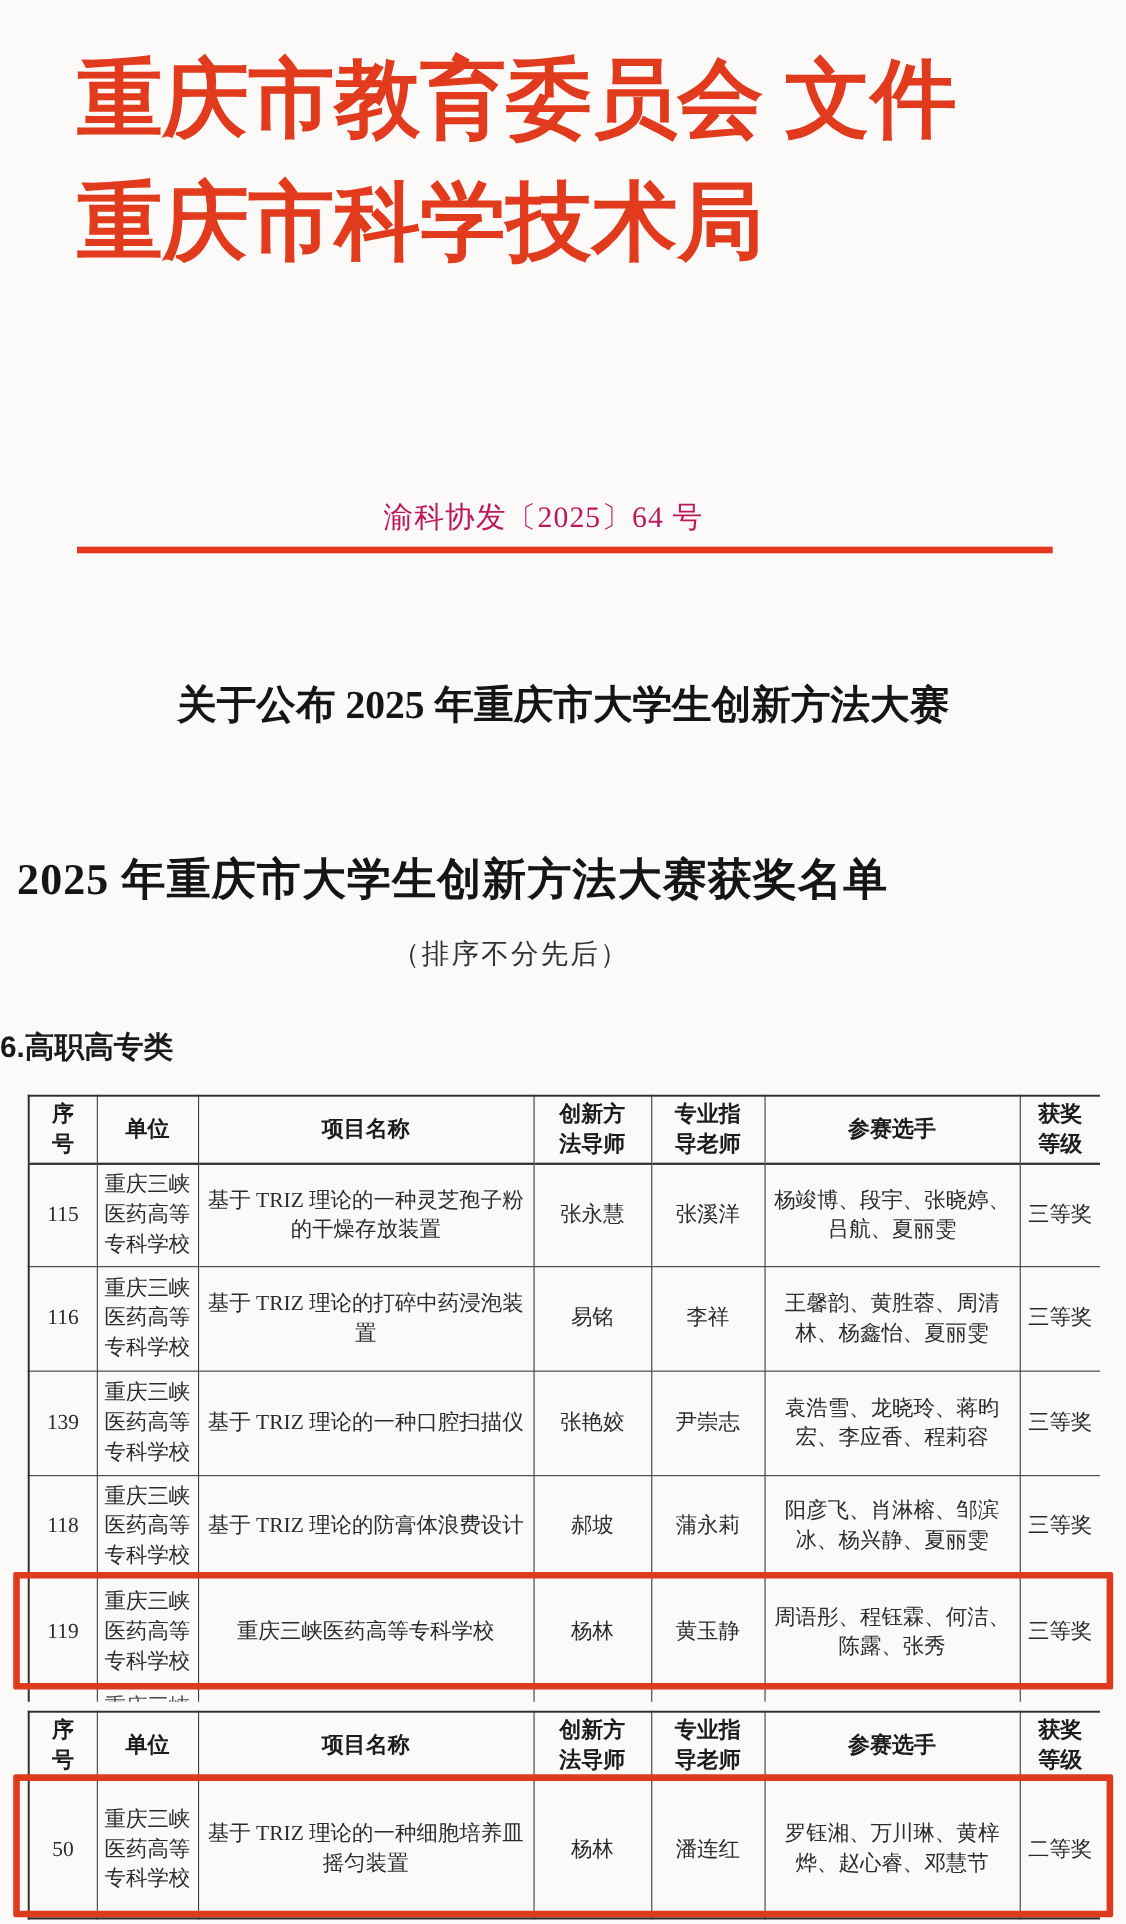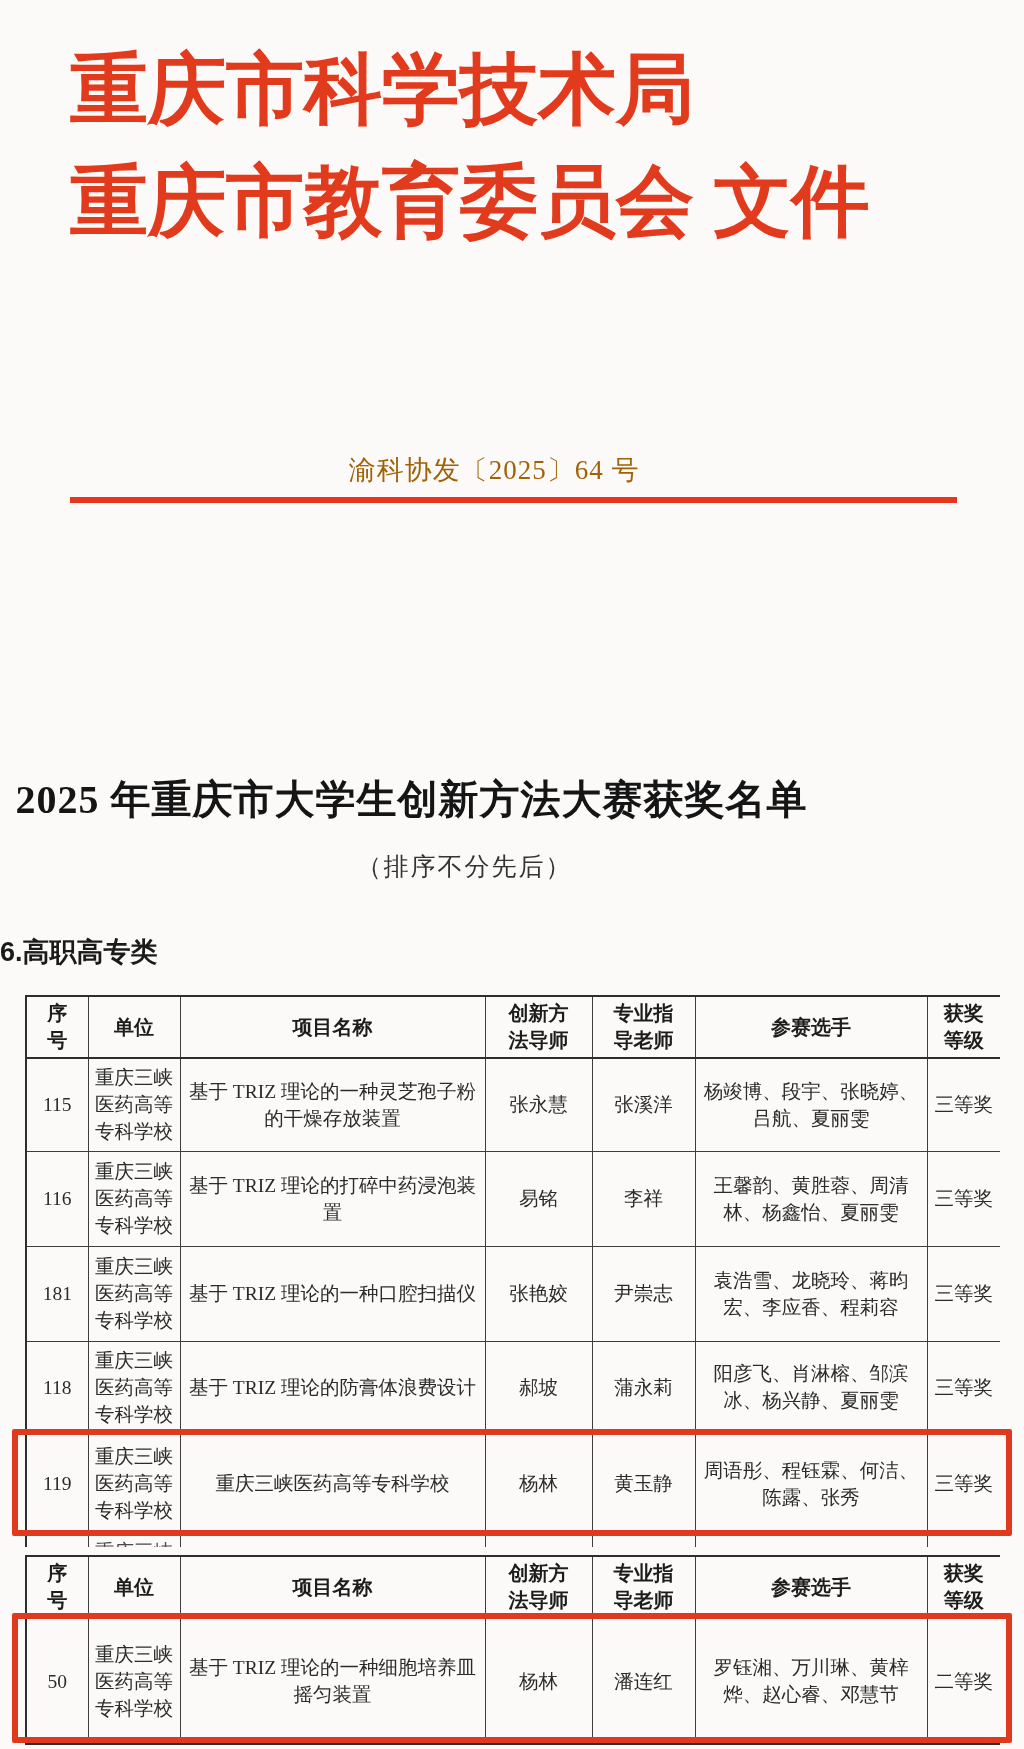--- a/index.html
+++ b/index.html
@@ -10,21 +10,21 @@
     color:#222;overflow:hidden;
   }
   
   .org-header{position:absolute;left:70px;top:34px;}
   .org-line{
     font-size:78px;line-height:112px;font-weight:bold;
     color:#e23a1d;white-space:nowrap;letter-spacing:0px;
   }
   .doc-number{
     position:absolute;left:0;top:452px;width:988px;text-align:center;
-    font-size:27px;letter-spacing:1px;color:#a16207;
+    font-size:27px;letter-spacing:1px;color:#be185d;
   }
   .red-rule{
     position:absolute;left:70px;top:497px;width:887px;height:6px;
     background:#e5371e;
   }
   
   .notice-title{
     position:absolute;left:0;top:612px;width:1024px;text-align:center;
     font-size:36px;font-weight:bold;line-height:58px;color:#151515;
   }
@@ -65,28 +65,29 @@
     position:absolute;border:6px solid #e03a1e;background:transparent;
     box-sizing:border-box;border-radius:2px;
   }
   #hl-box-119{left:12px;top:1429px;width:1000px;height:107px;}
   #hl-box-50{left:12px;top:1613px;width:1000px;height:130px;}
 </style>
 </head>
 <body>
 
 <div class="org-header">
+  <div class="org-line">重庆市教育委员会 文件</div>
   <div class="org-line">重庆市科学技术局</div>
-  <div class="org-line">重庆市教育委员会 文件</div>
 </div>
 
 <div class="doc-number">渝科协发〔2025〕64 号</div>
 <div class="red-rule"></div>
 
 <div class="notice-title">
+  <div>关于公布 2025 年重庆市大学生创新方法大赛</div>
 </div>
 <div class="list-title">2025 年重庆市大学生创新方法大赛获奖名单</div>
 <div class="list-note">（排序不分先后）</div>
 <div class="section-heading">6.高职高专类</div>
 
 <div class="tbl-wrap" id="tbl1-wrap">
   <table class="award">
     <colgroup>
       <col style="width:62px">
         <col style="width:92px">
@@ -124,21 +125,21 @@
       <tr style="height:95px">
         <td class="num">116</td>
         <td>重庆三峡医药高等专科学校</td>
         <td>基于 TRIZ 理论的打碎中药浸泡装置</td>
         <td>易铭</td>
         <td>李祥</td>
         <td>王馨韵、黄胜蓉、周清林、杨鑫怡、夏丽雯</td>
         <td>三等奖</td>
       </tr>
       <tr style="height:95px">
-        <td class="num">181</td>
+        <td class="num">139</td>
         <td>重庆三峡医药高等专科学校</td>
         <td>基于 TRIZ 理论的一种口腔扫描仪</td>
         <td>张艳姣</td>
         <td>尹崇志</td>
         <td>袁浩雪、龙晓玲、蒋昀宏、李应香、程莉容</td>
         <td>三等奖</td>
       </tr>
       <tr style="height:92px">
         <td class="num">118</td>
         <td>重庆三峡医药高等专科学校</td>

